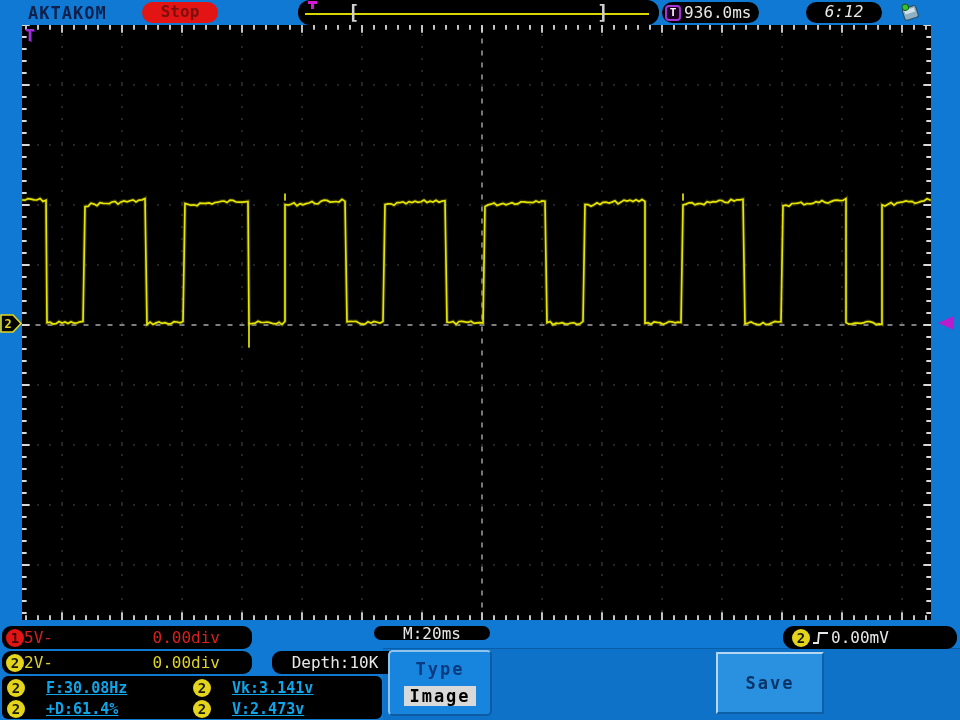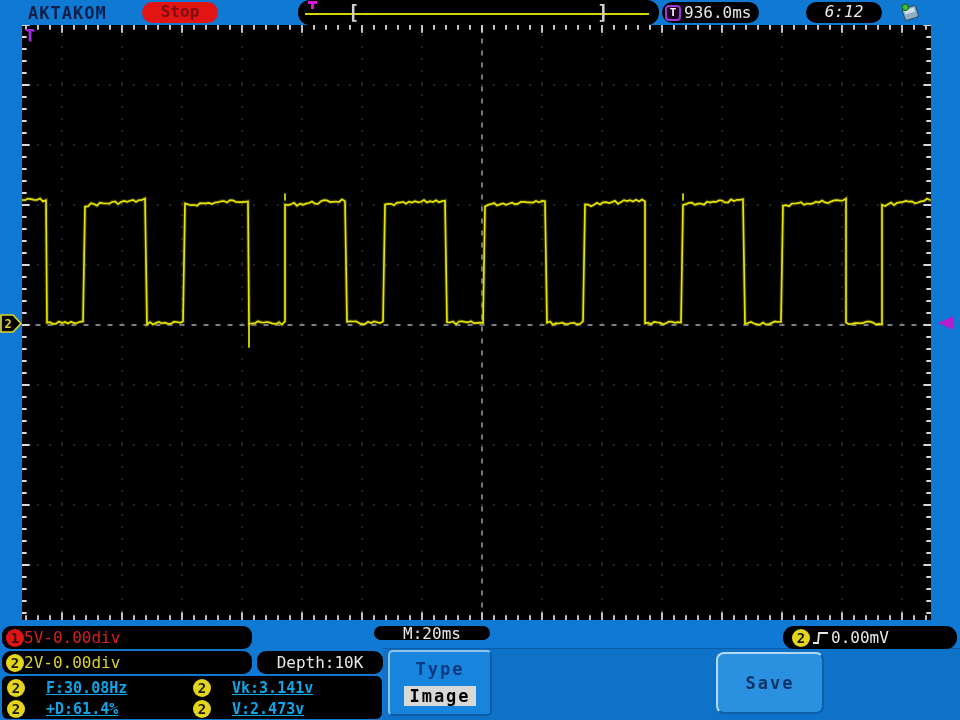--- a/index.html
+++ b/index.html
@@ -37,43 +37,43 @@
   .ch2-tag{position:absolute;left:0;top:314px;width:23px;height:19px;}
   .trig-arrow{position:absolute;left:936px;top:315px;width:20px;height:16px;}
 
   
   .bottombar{position:absolute;left:0;top:625px;width:960px;height:95px;background:var(--frame-blue);}
   .menu-panel{position:absolute;left:383px;top:23px;width:577px;height:72px;background:var(--panel-blue);border-top:1px solid #0a5ea8;}
   .badge{position:absolute;background:#000;display:flex;align-items:center;}
   .b-row1{left:2px;top:1px;width:250px;height:23px;border-radius:9px;}
   .b-row2{left:2px;top:26px;width:250px;height:23px;border-radius:9px;}
   .b-rate{left:257px;top:1px;width:126px;height:23px;border-radius:9px;justify-content:center;}
-  .b-depth{left:257px;top:26px;width:126px;height:23px;border-radius:9px;justify-content:center;}
+  .b-depth{left:272px;top:26px;width:126px;height:23px;border-radius:9px;justify-content:center;}
   .b-time {left:374px;top:1px;width:116px;height:14px;border-radius:11px;justify-content:center;}
   .b-trglv{left:783px;top:1px;width:174px;height:23px;border-radius:11px;padding-left:5px;}
   .chip{width:18px;height:18px;border-radius:50%;font-size:14px;font-weight:bold;text-align:center;line-height:18px;flex:0 0 18px;}
   .chip.red{background:var(--stop-red);color:#3d0707;margin-left:4px;}
   .chip.yel{background:#e4d51c;color:#1a1a00;margin-left:4px;}
   .t-red{color:var(--ch1-red);font-size:16px;}
   .t-yel{color:var(--ch2-yellow);font-size:16px;}
   .t-wht{color:var(--white-text);font-size:16px;}
-  .grow-right{flex:1;padding-right:48px;}
+  .grow-right{flex:1;text-align:right;padding-right:32px;}
   .slope-icon{width:18px;height:16px;margin:0 1px 0 2px;}
   .meas-panel{position:absolute;left:2px;top:51px;width:380px;height:43px;border-radius:6px;background:#000;
     display:grid;grid-template-columns:186px 194px;grid-template-rows:21px 21px;align-items:center;padding-top:1px;}
   .meas-cell{display:flex;align-items:center;}
   .meas-cell .chip{margin-left:5px;}
   .meas-cell span.mtext{color:#0ea5e9;font-size:15px;font-weight:bold;margin-left:21px;text-decoration:underline;}
 
   .type-btn{position:absolute;left:388px;top:25px;width:104px;height:66px;background:var(--button-blue);border-radius:5px;
     border:2px solid #8fc3ec;border-right-color:#0d5ca3;border-bottom-color:#0d5ca3;text-align:center;}
   .type-btn .tlabel{display:block;margin-top:7px;color:#0a3a80;font-size:17px;font-weight:bold;letter-spacing:2px;}
   .type-btn .tvalue{display:inline-block;margin-top:7px;background:#d9d9d9;color:#000;font-size:17px;font-weight:bold;
     padding:0 5px;letter-spacing:2px;}
-  .save-btn{position:absolute;left:716px;top:27px;width:108px;height:62px;background:var(--save-blue);border-radius:8px;
+  .save-btn{position:absolute;left:716px;top:27px;width:108px;height:62px;background:var(--save-blue);border-radius:0;
     border:2px solid #b5d7f2;border-right-color:#0e5fa6;border-bottom-color:#0e5fa6;
     color:#0a3468;font-size:17px;font-weight:bold;text-align:center;line-height:58px;letter-spacing:2px;}
 </style>
 </head>
 <body>
 
 <div class="topbar">
   <span class="brand">AKTAKOM</span>
   <div class="stop-pill">Stop</div>
 

